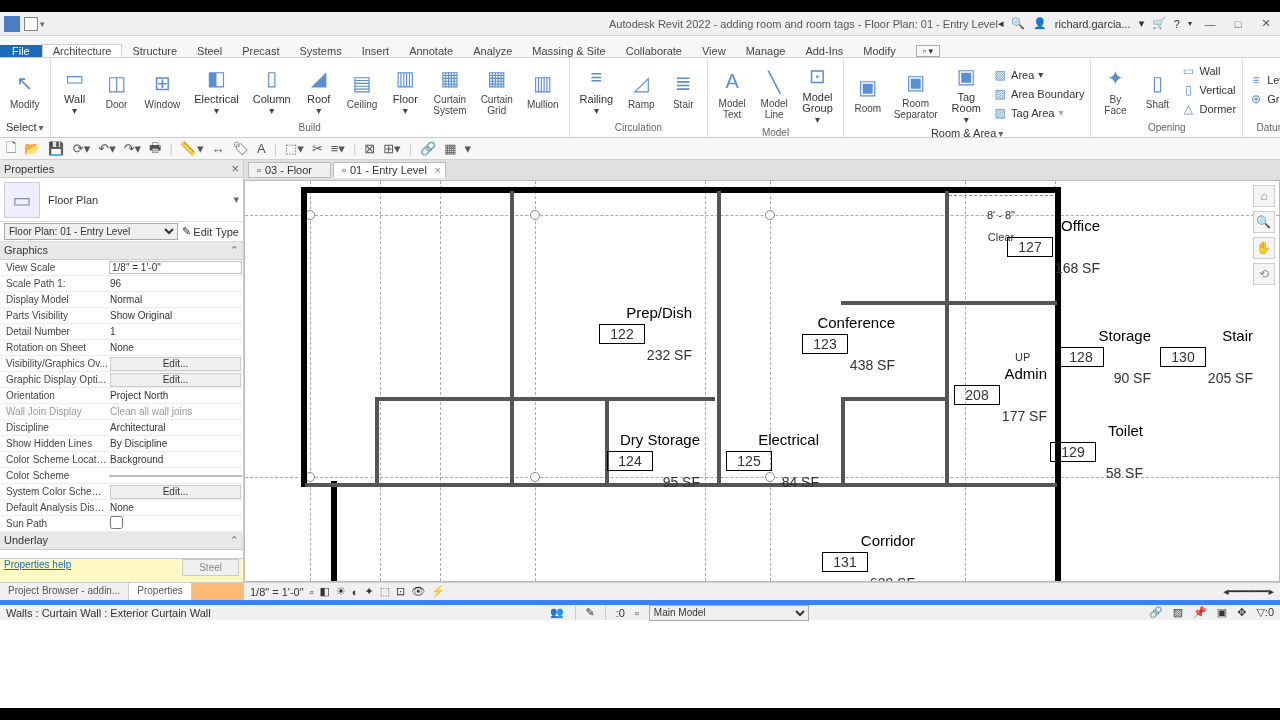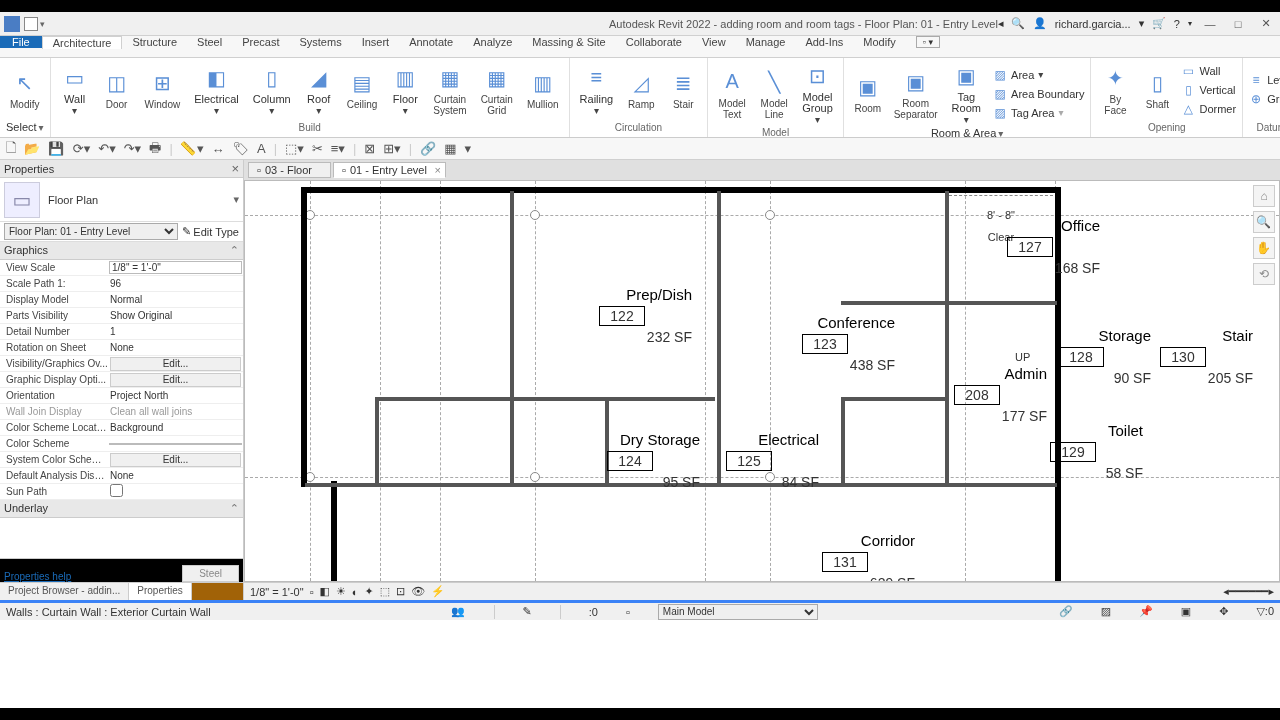--- a/index.html
+++ b/index.html
@@ -5,21 +5,21 @@
 *{box-sizing:border-box;margin:0;padding:0;font-family:"Segoe UI",Arial,sans-serif;font-size:11px;color:#333}
 body{background:#fff;width:1280px;height:720px;overflow:hidden;position:relative;border-top:12px solid #000;border-bottom:12px solid #000}
 .titlebar{height:24px;background:#f0f0f0;display:flex;align-items:center;padding:0 4px;border-bottom:1px solid #d0d0d0}
 .titlebar .app-icon{width:16px;height:16px;background:#4a7dc4;margin-right:4px}
 .titlebar .doc-icon{width:14px;height:14px;background:#fff;border:1px solid #888;margin-right:2px}
 .titlebar .chev{color:#666;font-size:9px;margin-right:8px}
 .titlebar .title{flex:1;text-align:right;color:#555}
 .titlebar .right{display:flex;align-items:center;gap:8px;color:#555}
 .titlebar .right span{cursor:default}
 .winbtn{width:20px;text-align:center;color:#555}
-.menubar{height:22px;background:#f7f7f7;display:flex;align-items:flex-start;border-bottom:1px solid #d0d0d0}
+.menubar{height:22px;background:#f7f7f7;display:flex;align-items:flex-end;border-bottom:1px solid #d0d0d0}
 .filetab{background:#1a6bb8;color:#fff;padding:0 12px;display:flex;align-items:center}
 .menutab{padding:0 10px;display:flex;align-items:center;color:#444;cursor:default}
 .menutab.active{background:#fff;border:1px solid #d0d0d0;border-bottom:none}
 .ribbon{height:80px;background:#fff;display:flex;align-items:stretch;border-bottom:1px solid #ccc}
 .panel{display:flex;flex-direction:column;border-right:1px solid #e0e0e0;padding:2px 6px}
 .panel-body{flex:1;display:flex;align-items:center;gap:6px}
 .panel-label{text-align:center;font-size:10px;color:#666;height:16px;display:flex;align-items:center;justify-content:center;gap:2px}
 .rbtn{display:flex;flex-direction:column;align-items:center;gap:2px;padding:2px 4px;cursor:default;min-width:36px}
 .rbtn .ic{width:28px;height:28px;display:flex;align-items:center;justify-content:center;font-size:20px;color:#5a8fd6}
 .rbtn .lbl{font-size:10px;text-align:center;line-height:11px;color:#444}
@@ -40,24 +40,24 @@
 .inst-row select{flex:1;height:17px;font-size:10px;border:1px solid #aaa}
 .inst-row .et{margin-left:4px;display:flex;align-items:center;gap:2px;font-size:10px;color:#555}
 .pgrid{flex:1;overflow:auto;background:#fff}
 .pgrp{background:#e8e8e8;padding:2px 4px;font-size:10px;border-bottom:1px solid #ccc;color:#444;display:flex}
 .pgrp .ex{margin-left:auto;color:#777}
 .prow{display:flex;border-bottom:1px solid #eee;height:16px;align-items:center}
 .prow .k{width:108px;padding-left:6px;font-size:10px;color:#444;white-space:nowrap;overflow:hidden;text-overflow:ellipsis}
 .prow .v{flex:1;font-size:10px;padding:0 2px;color:#333;background:#fff}
 .prow .v.btn{text-align:center;background:#f0f0f0;border:1px solid #ccc;margin:1px 2px;height:14px;line-height:12px}
 .prow.dim .k,.prow.dim .v{color:#999}
-.props-foot{height:24px;display:flex;align-items:flex-end;padding:0 4px;border-top:1px solid #ccc;background:#000000}
+.props-foot{height:24px;display:flex;align-items:flex-start;padding:0 4px;border-top:1px solid #ccc;background:#fef9c3}
 .props-foot a{color:#1a6bb8;text-decoration:underline;font-size:10px}
 .props-foot .apply{margin-left:auto;border:1px solid #ccc;background:#f0f0f0;padding:2px 16px;font-size:10px;color:#888}
-.tabs2{height:18px;background:#a16207;border-top:1px solid #ccc;display:flex}
+.tabs2{height:18px;background:#fdba74;border-top:1px solid #ccc;display:flex}
 .tab2{padding:2px 8px;font-size:10px;border-right:1px solid #ccc;background:#f0f0f0;color:#555}
 .tab2.active{background:#fff}
 .canvas-wrap{flex:1;display:flex;flex-direction:column;background:#eee}
 .doctabs{height:20px;background:#e0e0e0;display:flex;align-items:center;padding-left:4px;gap:2px}
 .doctab{background:#f0f0f0;border:1px solid #bbb;padding:1px 18px 1px 8px;font-size:10px;color:#555;display:flex;align-items:center;gap:4px;position:relative}
 .doctab.active{background:#fff;border-bottom-color:#fff}
 .doctab .x{position:absolute;right:4px;color:#888;font-size:11px}
 .canvas{flex:1;background:#fff;position:relative;overflow:hidden;border:1px solid #bbb;margin:0}
 .plan{position:absolute;inset:0}
 .wall{position:absolute;background:#000}
@@ -66,21 +66,21 @@
 .gridh{position:absolute;border-top:1px dashed #aaa;width:100%;left:0}
 .gc{position:absolute;width:10px;height:10px;border:1px solid #888;border-radius:50%;background:#fff;transform:translate(-50%,-50%)}
 .room{position:absolute;text-align:right;pointer-events:none}
 .room .rn{font-size:15px;color:#000;font-weight:400}
 .room .num{border:1.5px solid #000;padding:1px 10px;margin:3px auto;width:fit-content;font-size:14px}
 .room .sf{font-size:14px}
 .navbar{position:absolute;right:4px;top:4px;display:flex;flex-direction:column;gap:4px}
 .navbar div{width:22px;height:22px;background:#f4f4f4;border:1px solid #ccc;display:flex;align-items:center;justify-content:center;color:#888;font-size:12px}
 .viewbar-bot{height:18px;background:#f0f0f0;border-top:1px solid #ccc;display:flex;align-items:center;padding:0 6px;gap:6px;font-size:10px;color:#555}
 .viewbar-bot span{display:inline-flex;align-items:center}
-.statusbar{height:20px;background:#f0f0f0;border-top:3px solid #3b82f6;display:flex;align-items:center;padding:0 6px;gap:28px;font-size:10px;color:#555}
+.statusbar{height:20px;background:#f0f0f0;border-top:5px solid #3b82f6;display:flex;align-items:center;padding:0 6px;gap:10px;font-size:10px;color:#555}
 .statusbar .spacer{flex:1}
 .seg{width:1px;height:14px;background:#ccc}
 select.mm{height:16px;font-size:10px;border:1px solid #aaa;width:160px}
 </style>
 </head>
 <body>
 
 <div class="titlebar">
   <div class="app-icon"></div>
   <div class="doc-icon"></div>
@@ -384,20 +384,28 @@
           </div>
           <div class="prow">
             <div class="k">Orientation</div>
             <div class="v">Project North</div>
           </div>
           <div class="prow dim">
             <div class="k">Wall Join Display</div>
             <div class="v">Clean all wall joins</div>
           </div>
           <div class="prow">
+            <div class="k">Discipline</div>
+            <div class="v">Architectural</div>
+          </div>
+          <div class="prow">
+            <div class="k">Show Hidden Lines</div>
+            <div class="v">By Discipline</div>
+          </div>
+          <div class="prow">
             <div class="k">Color Scheme Location</div>
             <div class="v">Background</div>
           </div>
           <div class="prow">
             <div class="k">Color Scheme</div>
             <div class="v" style="border:1px solid #bbb;margin:1px"><none></none></div>
           </div>
           <div class="prow">
             <div class="k">System Color Schemes</div>
             <div class="v btn">Edit...</div>
@@ -478,21 +486,21 @@
         <div class="thin" style="left:700px;top:120px;height:4px;width:112px"></div>
 
         <div style="position:absolute;left:704px;top:14px;width:104px;height:200px;">
           <div style="position:absolute;left:0;top:0;right:0;border-top:1px dashed #888"></div>
           <div style="position:absolute;left:0;top:14px;right:0;text-align:center;font-size:11px">8' - 8"</div>
           <div style="position:absolute;left:0;top:36px;right:0;text-align:center;font-size:11px">Clear</div>
         </div>
         <div style="position:absolute;left:770px;top:170px;font-size:11px">UP</div>
 
         <div id="rooms">
-            <div class="room" style="left: 307px; top: 105px; width: 140px;">
+            <div class="room" style="left: 307px; top: 123px; width: 140px;">
               <div class="rn">Prep/Dish</div>
               <div class="num">122</div>
               <div class="sf">232 SF</div>
             </div>
             <div class="room" style="left: 510px; top: 133px; width: 140px;">
               <div class="rn">Conference</div>
               <div class="num">123</div>
               <div class="sf">438 SF</div>
             </div>
             <div class="room" style="left: 315px; top: 250px; width: 140px;">

